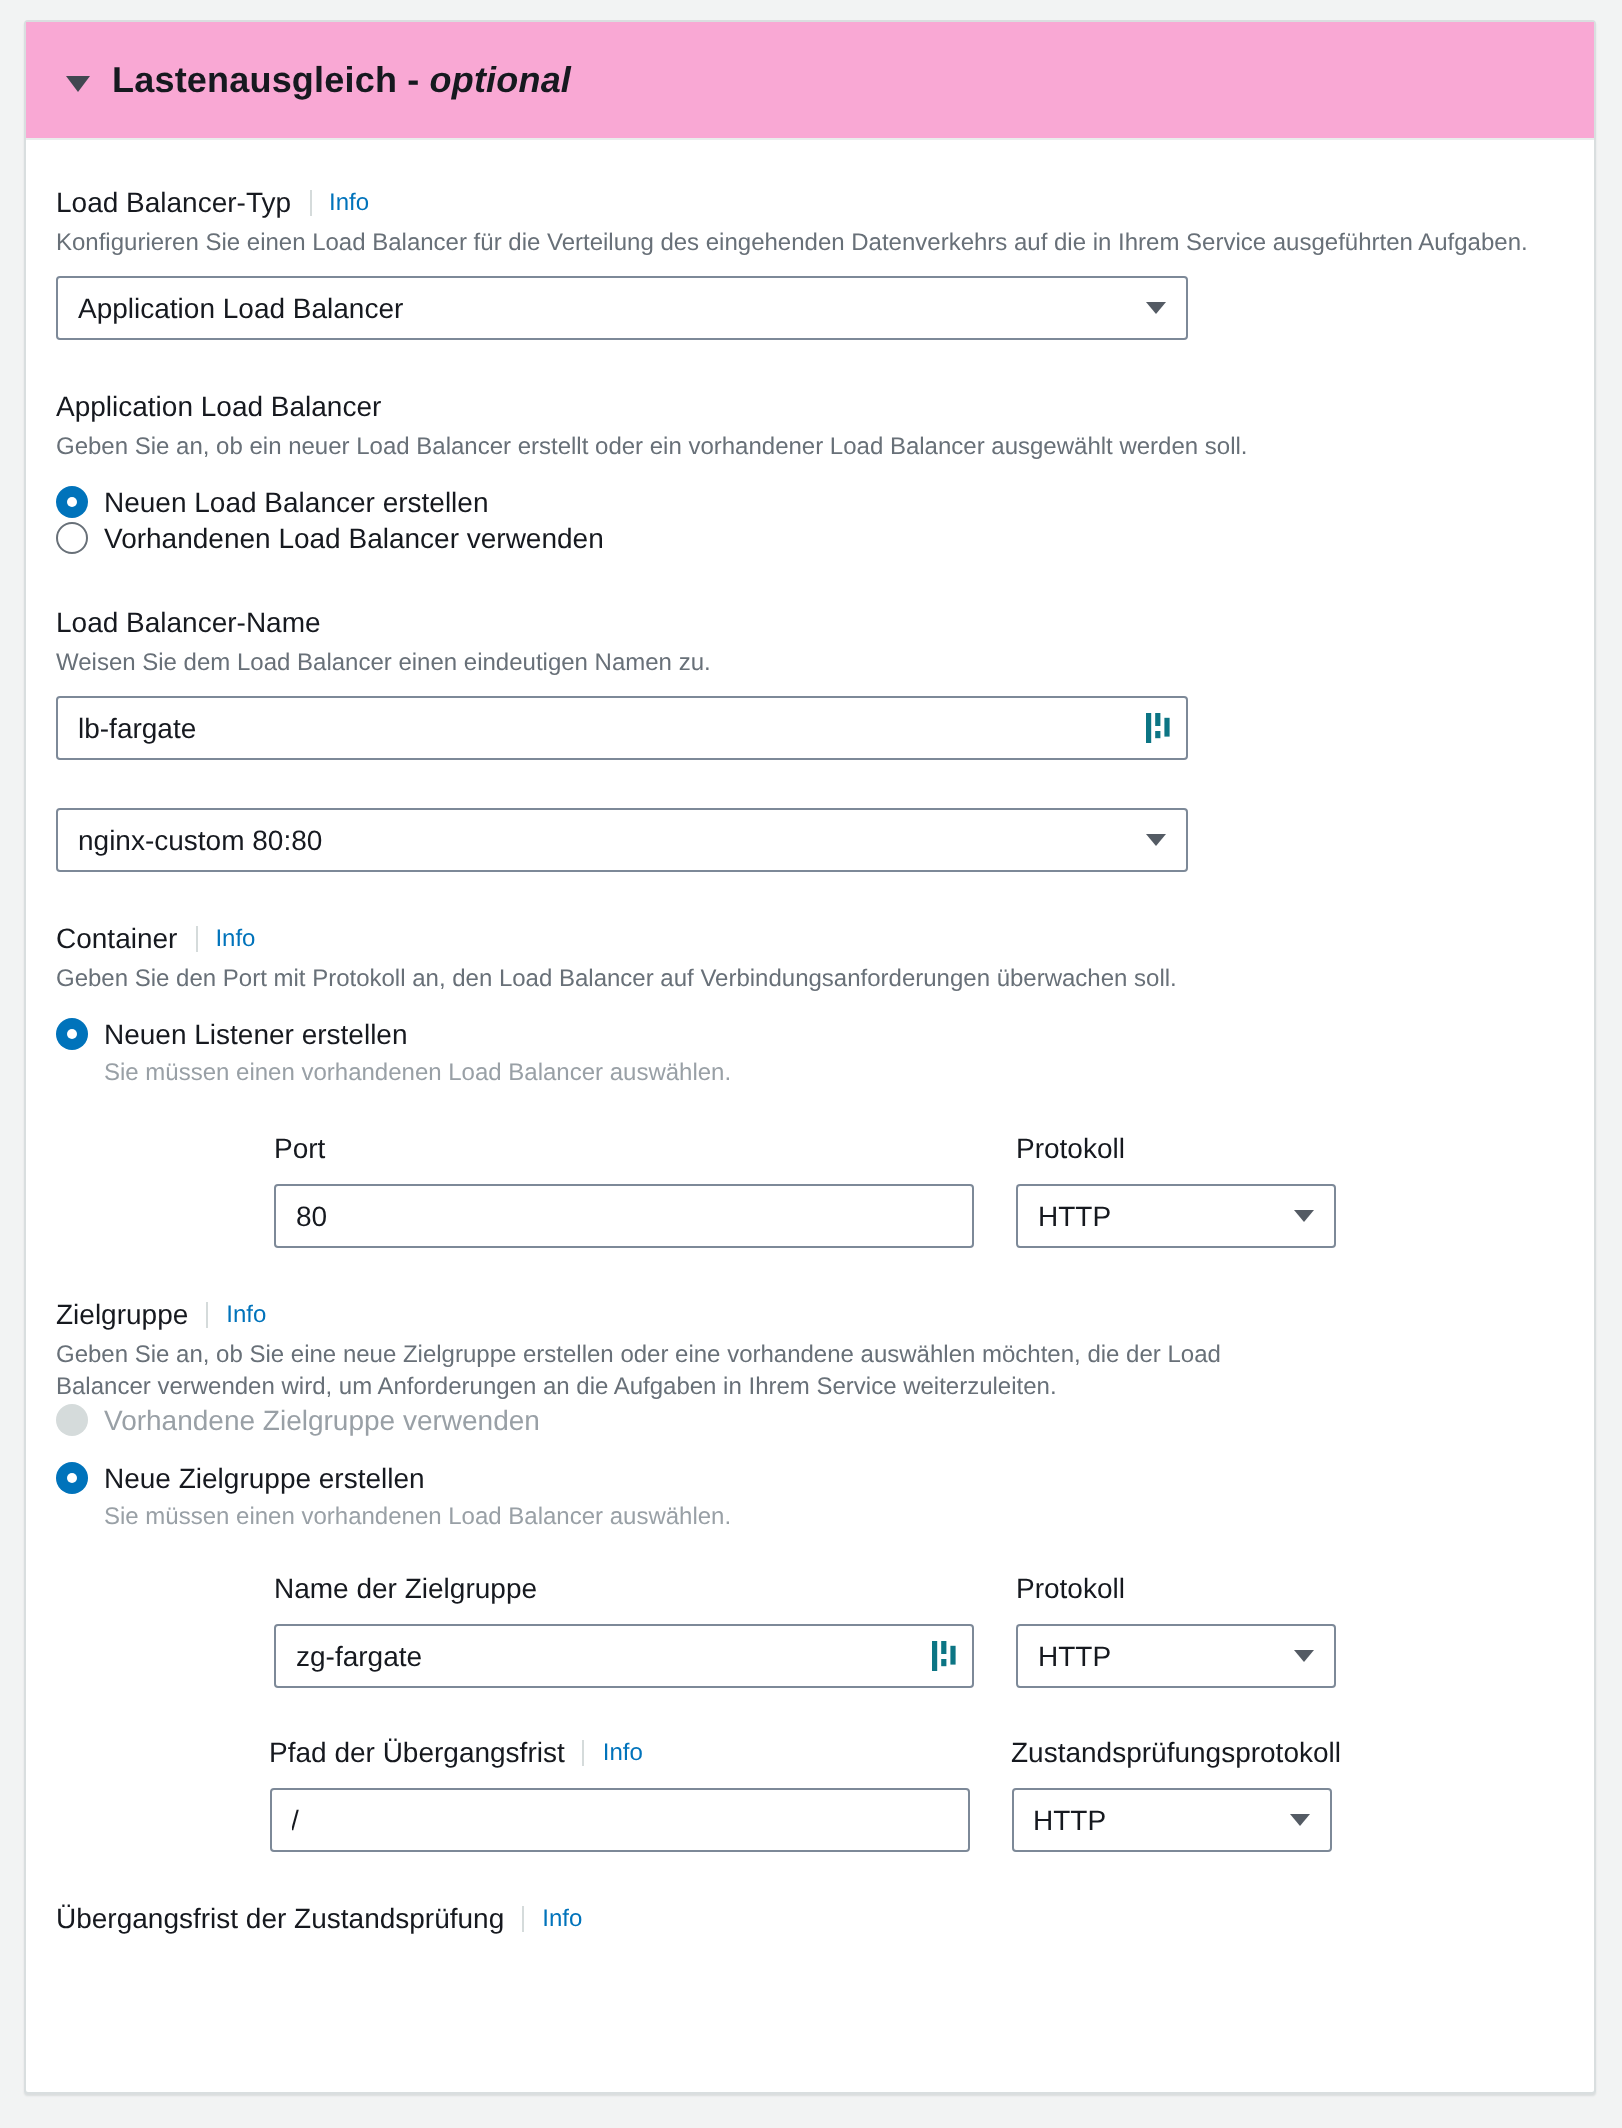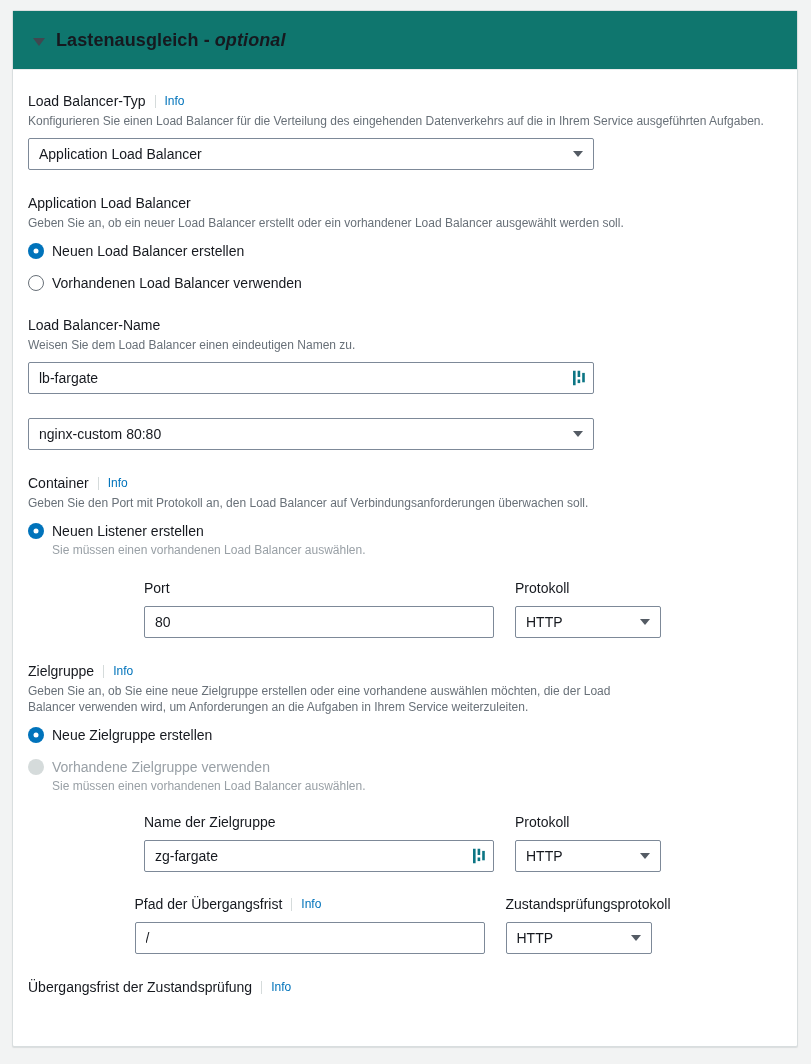--- a/index.html
+++ b/index.html
@@ -15,21 +15,21 @@
     min-height: 1037px;
     background: #ffffff;
     border: 1px solid #d9dedf;
     border-radius: 2px;
     box-shadow: 0 1px 1px 0 rgba(0,28,36,0.10);
   }
   .card-header {
     display: flex;
     align-items: center;
     gap: 11px;
-    background: #0f766e;
+    background: #f9a8d4;
     border-bottom: 1px solid #eaeded;
     padding: 19px 20px 18px 20px;
   }
   .caret-down-lg {
     width: 0; height: 0;
     border-left: 6px solid transparent;
     border-right: 6px solid transparent;
     border-top: 8px solid #414750;
     margin-top: 2px;
   }
@@ -61,29 +61,29 @@
     cursor: pointer; user-select: none;
   }
   .caret-down-sm {
     width: 0; height: 0;
     border-left: 5px solid transparent;
     border-right: 5px solid transparent;
     border-top: 6px solid #545b64;
     flex: none; margin-left: 8px;
   }
   .w-narrow { width: 350px; }
-  .w-mini { width: 146px; }
+  .w-mini { width: 160px; }
 
   .input-wrap { position: relative; display: inline-block; }
   .autofill-icon { position: absolute; right: 9px; top: 50%; transform: translateY(-50%); line-height: 0; }
 
   .group { margin-top: 24px; }
   .group-tight { margin-top: 18px; }
 
-  .radio-row { display: flex; align-items: center; gap: 8px; margin-top: 14px; cursor: pointer; }
+  .radio-row { display: flex; align-items: center; gap: 8px; cursor: pointer; }
   .radio-row.first { margin-top: 11px; }
   .radio { width: 16px; height: 16px; border-radius: 50%; flex: none; position: relative; }
   .radio.selected { background: #0073bb; }
   .radio.selected::after {
     content: ""; position: absolute; left: 50%; top: 50%;
     width: 5px; height: 5px; border-radius: 50%; background: #fff;
     transform: translate(-50%,-50%);
   }
   .radio.unselected { background: #fff; border: 1px solid #687078; }
   .radio.disabled { background: #d5dbdb; }
@@ -191,27 +191,27 @@
         </div>
       </div>
     </div>
 
     <div class="group">
       <div class="label-row">
         <span class="field-label">Zielgruppe</span>
         <a class="info-link">Info</a>
       </div>
       <div class="field-desc desc-narrow">Geben Sie an, ob Sie eine neue Zielgruppe erstellen oder eine vorhandene auswählen möchten, die der Load Balancer verwenden wird, um Anforderungen an die Aufgaben in Ihrem Service weiterzuleiten.</div>
+      <div class="radio-row">
+        <span class="radio disabled"></span>
+        <span class="radio-label dim">Vorhandene Zielgruppe verwenden</span>
+      </div>
       <div class="radio-row first">
         <span class="radio selected"></span>
         <span class="radio-label">Neue Zielgruppe erstellen</span>
-      </div>
-      <div class="radio-row">
-        <span class="radio disabled"></span>
-        <span class="radio-label dim">Vorhandene Zielgruppe verwenden</span>
       </div>
       <div class="radio-note">Sie müssen einen vorhandenen Load Balancer auswählen.</div>
     </div>
 
     <div class="two-col" style="margin-top:19px;">
       <div>
         <div class="field-label">Name der Zielgruppe</div>
         <div class="control input-wrap">
           <input class="text-input w-narrow" type="text" value="zg-fargate" style="">
           <span class="autofill-icon">

